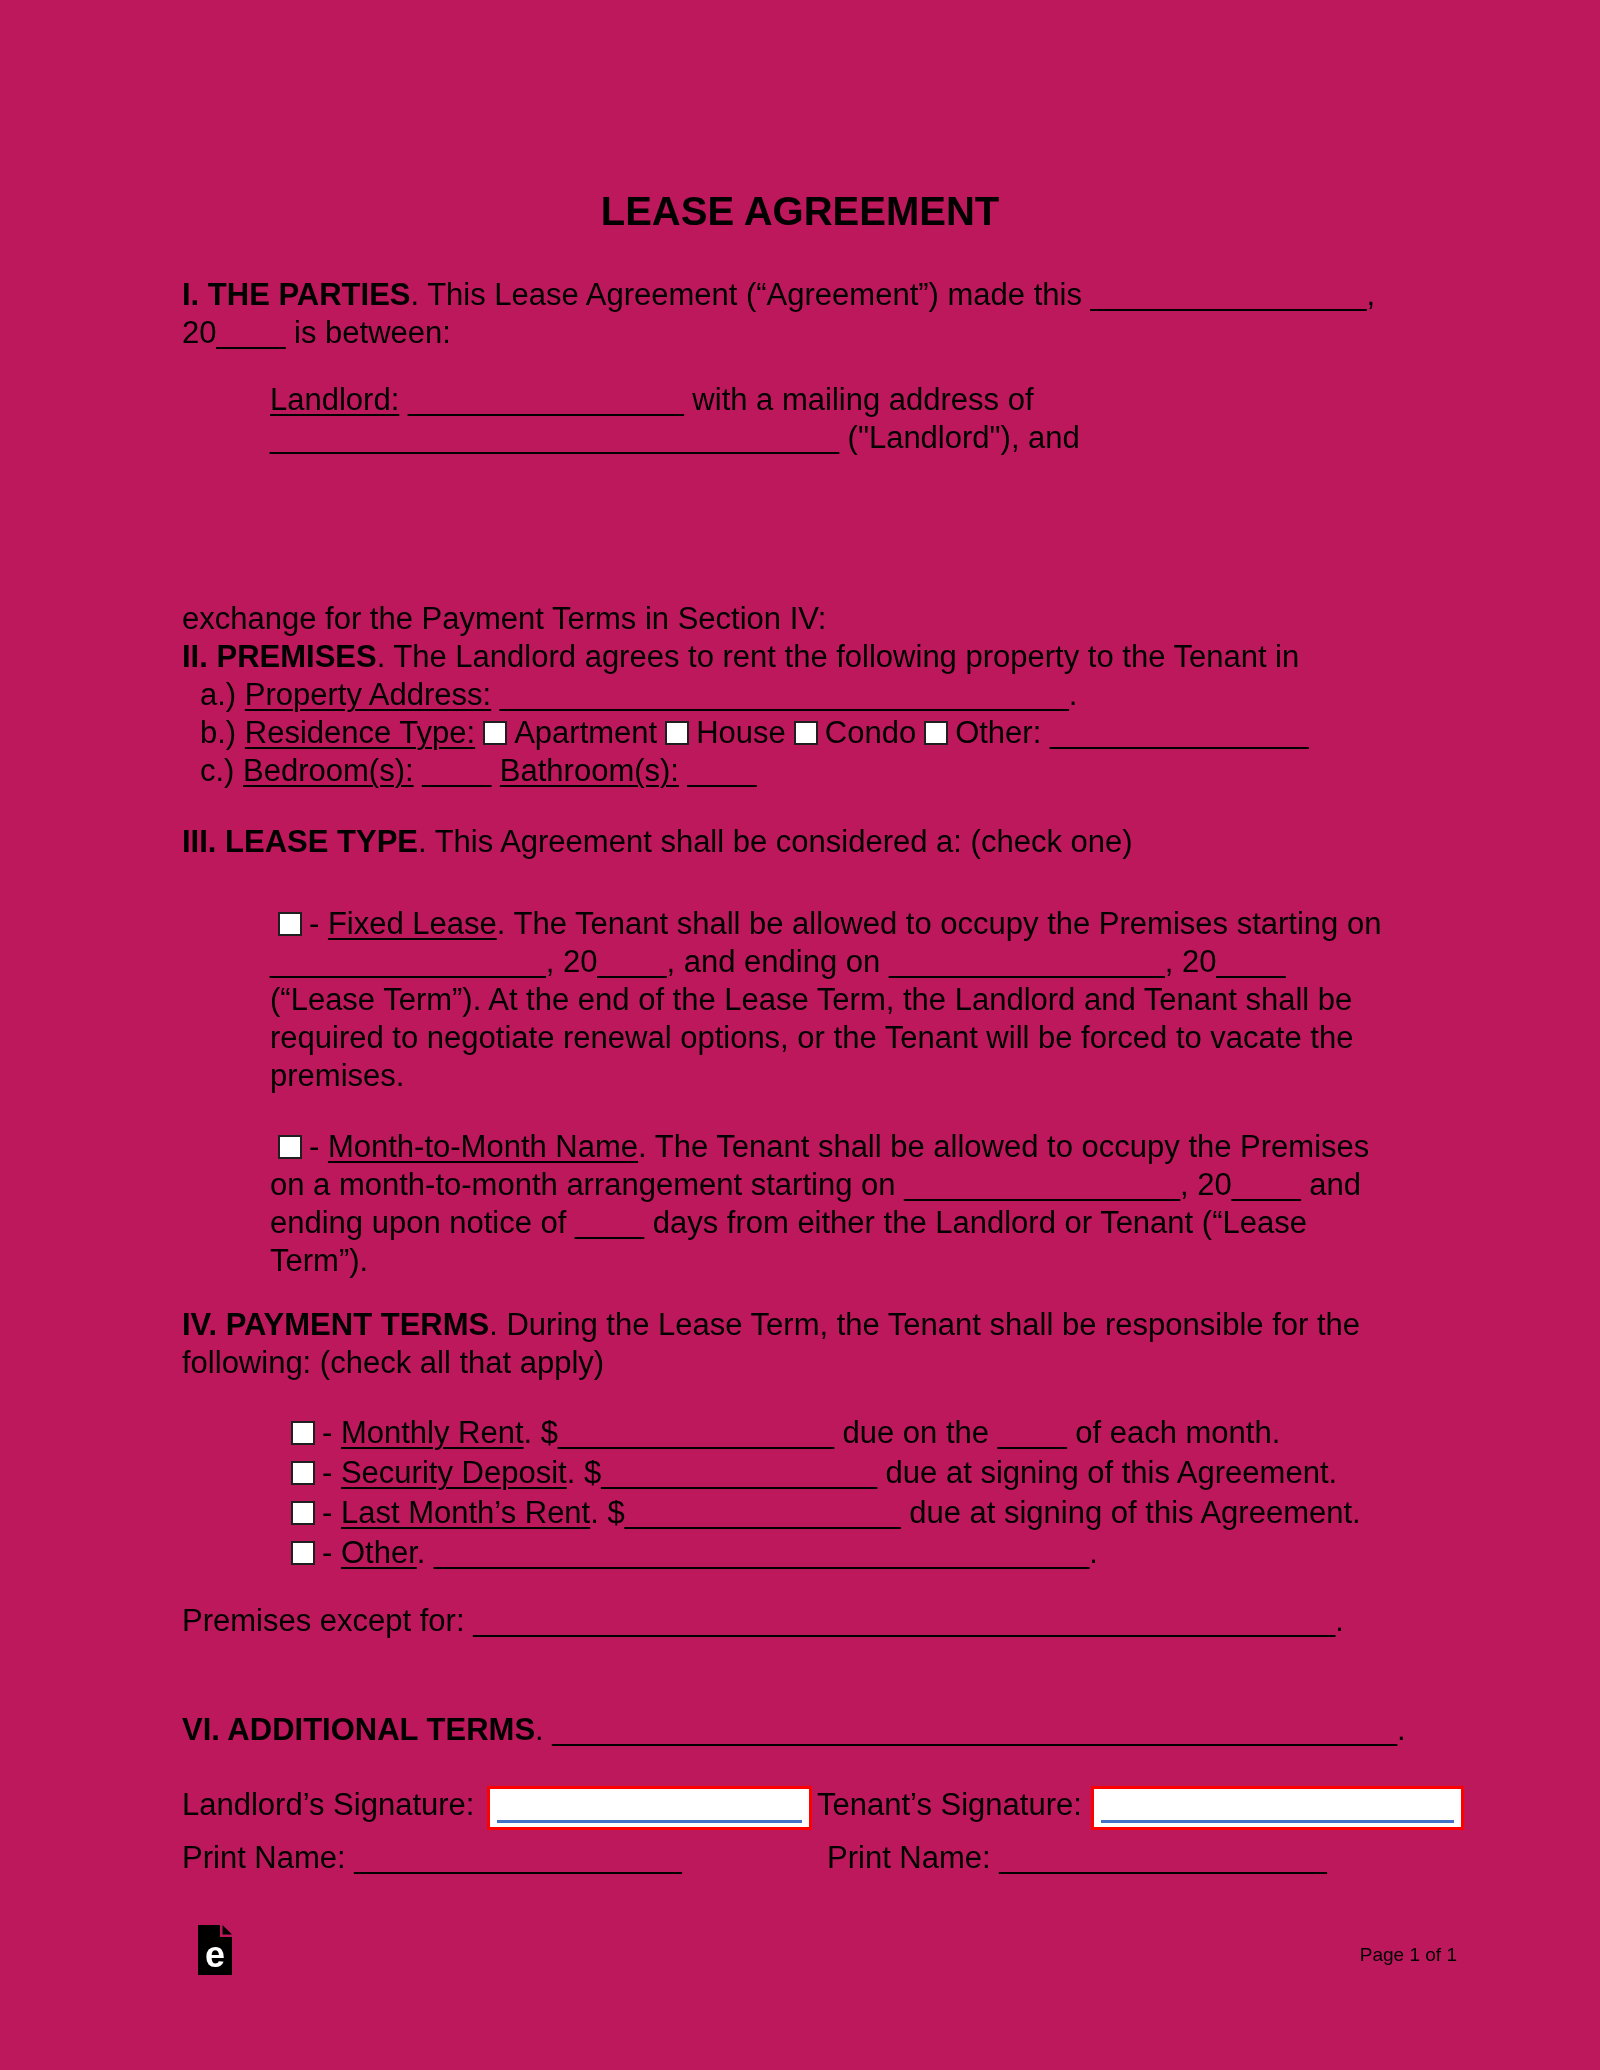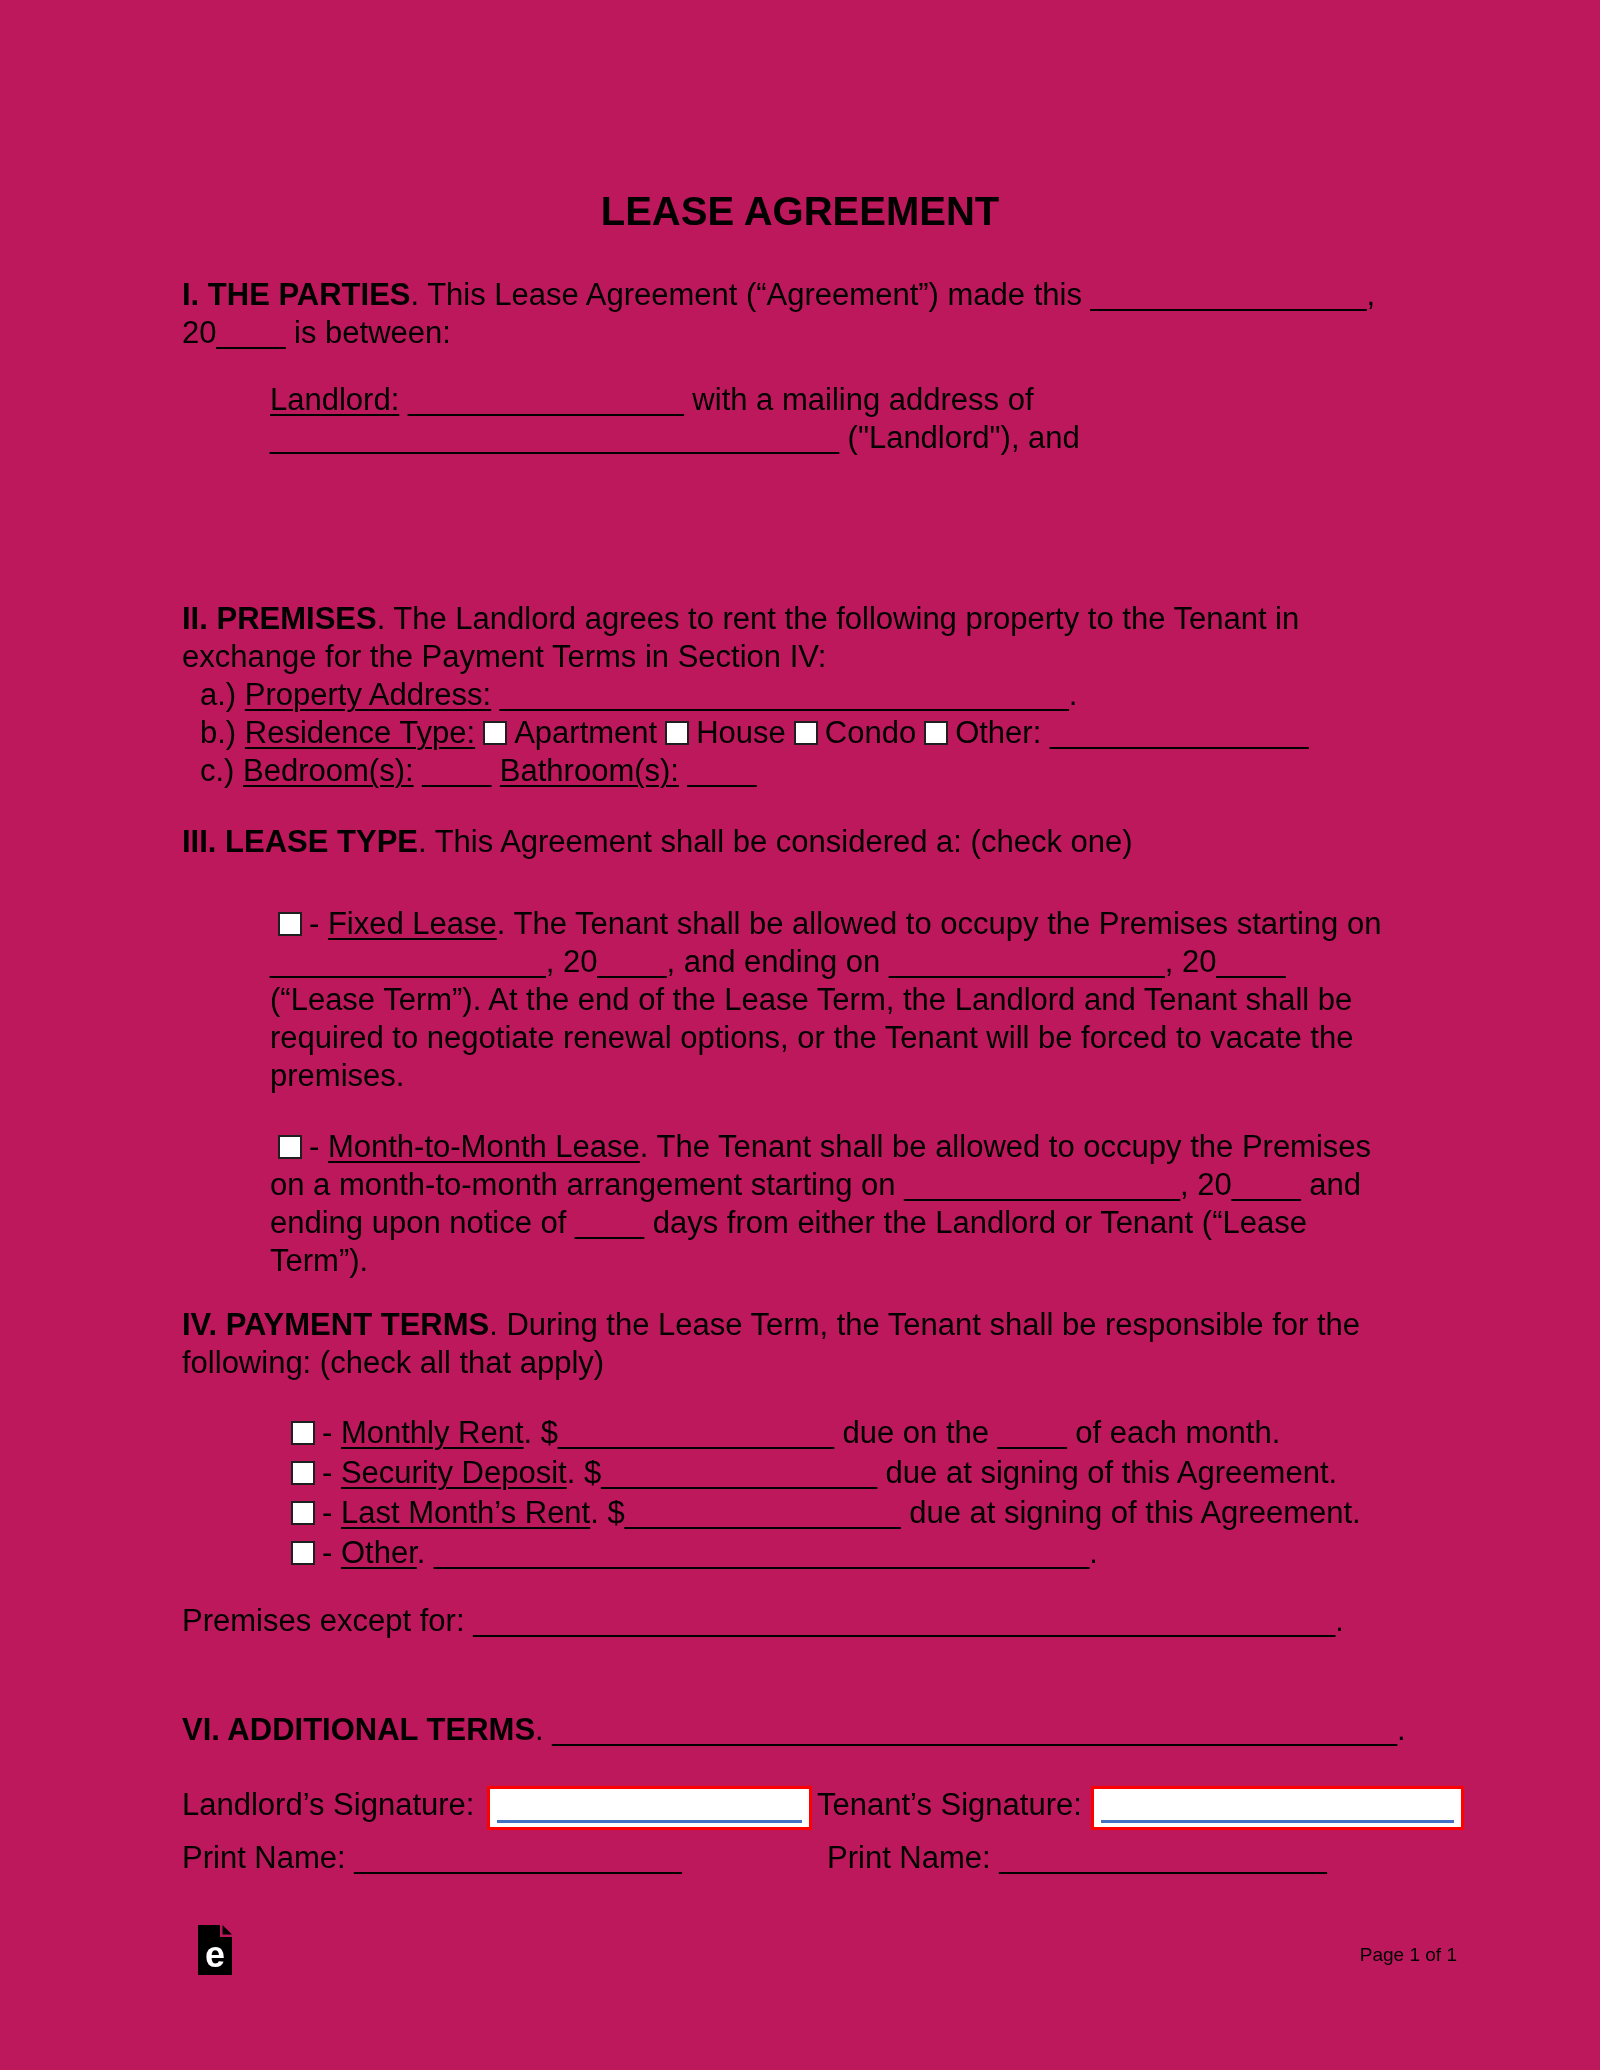--- a/index.html
+++ b/index.html
@@ -38,41 +38,41 @@
     <div class="ln"><span>20</span><span>____</span><span> is between:</span></div>
   </div>
 
   <div class="abs" style="left:270px; top:381px;">
     <div class="ln"><span class="u">Landlord:</span><span> ________________</span><span> with a mailing address of</span></div>
     <div class="ln"><span>_________________________________</span><span> ("Landlord"), and</span></div>
   </div>
 
 
   <div class="abs" style="left:182px; top:600px;">
+    <div class="ln"><span>exchange for the Payment Terms in Section IV:</span></div>
     <div class="ln"><span class="b">II. PREMISES</span><span>. The Landlord agrees to rent the following property to the Tenant in</span></div>
-    <div class="ln"><span>exchange for the Payment Terms in Section IV:</span></div>
     <div class="ln" style="padding-left:18px;"><span>a.) </span><span class="u">Property Address:</span><span> _________________________________</span><span>.</span></div>
     <div class="ln" style="padding-left:18px;"><span>b.) </span><span class="u">Residence Type:</span><span class="cb"></span><span>Apartment</span><span class="cb"></span><span>House</span><span class="cb"></span><span>Condo</span><span class="cb"></span><span>Other:</span><span> _______________</span></div>
     <div class="ln" style="padding-left:18px;"><span>c.) </span><span class="u">Bedroom(s):</span><span> ____ </span><span class="u">Bathroom(s):</span><span> ____</span></div>
   </div>
 
   <div class="abs" style="left:182px; top:823px;">
     <div class="ln"><span class="b">III. LEASE TYPE</span><span>. This Agreement shall be considered a: (check one)</span></div>
   </div>
 
   <div class="abs" style="left:270px; top:905px;">
     <div class="ln"><span class="cb"></span><span>- </span><span class="u">Fixed Lease</span><span>. The Tenant shall be allowed to occupy the Premises starting on</span></div>
     <div class="ln"><span>________________</span><span>, 20</span><span>____</span><span>, and ending on </span><span>________________</span><span>, 20</span><span>____</span></div>
     <div class="ln"><span>(“Lease Term”). At the end of the Lease Term, the Landlord and Tenant shall be</span></div>
     <div class="ln"><span>required to negotiate renewal options, or the Tenant will be forced to vacate the</span></div>
     <div class="ln"><span>premises.</span></div>
   </div>
 
   <div class="abs" style="left:270px; top:1128px;">
-    <div class="ln"><span class="cb"></span><span>- </span><span class="u">Month-to-Month Lease</span><span>. The Tenant shall be allowed to occupy the Premises</span></div>
+    <div class="ln"><span class="cb"></span><span>- </span><span class="u">Month-to-Month Name</span><span>. The Tenant shall be allowed to occupy the Premises</span></div>
     <div class="ln"><span>on a month-to-month arrangement starting on </span><span>________________</span><span>, 20</span><span>____</span><span> and</span></div>
     <div class="ln"><span>ending upon notice of </span><span>____</span><span> days from either the Landlord or Tenant (“Lease</span></div>
     <div class="ln"><span>Term”).</span></div>
   </div>
 
   <div class="abs" style="left:182px; top:1306px;">
     <div class="ln"><span class="b">IV. PAYMENT TERMS</span><span>. During the Lease Term, the Tenant shall be responsible for the</span></div>
     <div class="ln"><span>following: (check all that apply)</span></div>
   </div>
 

